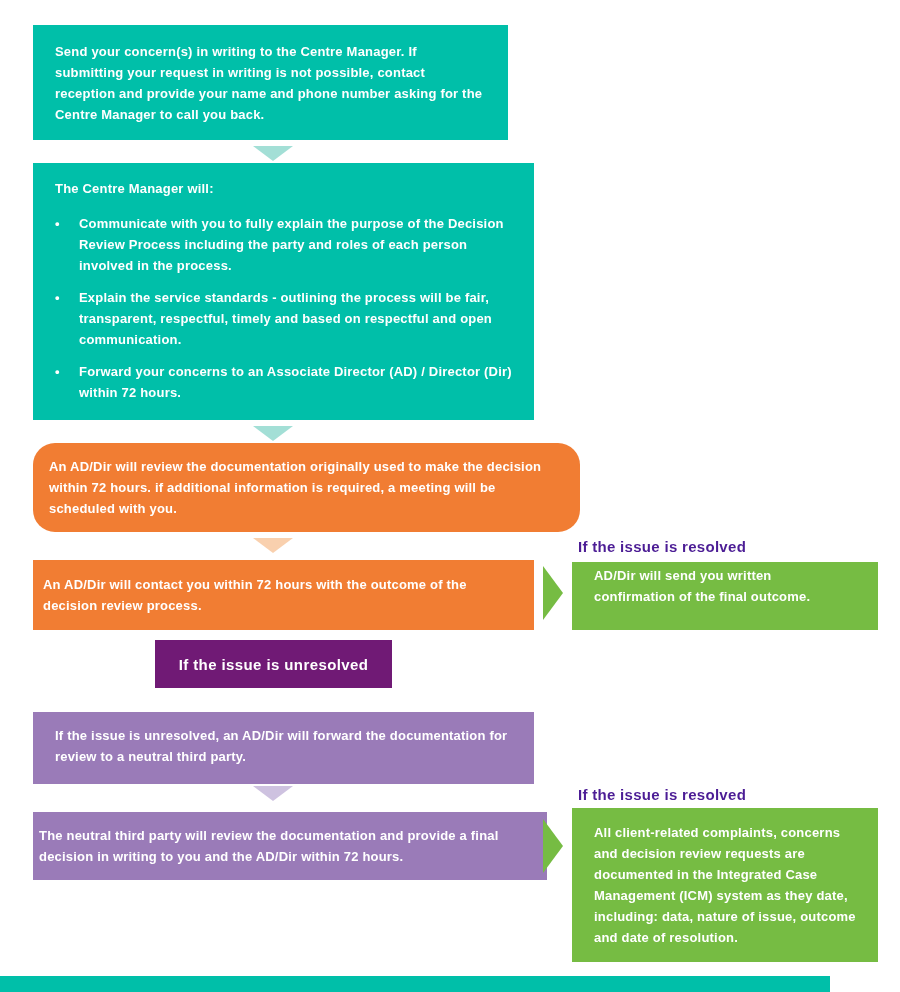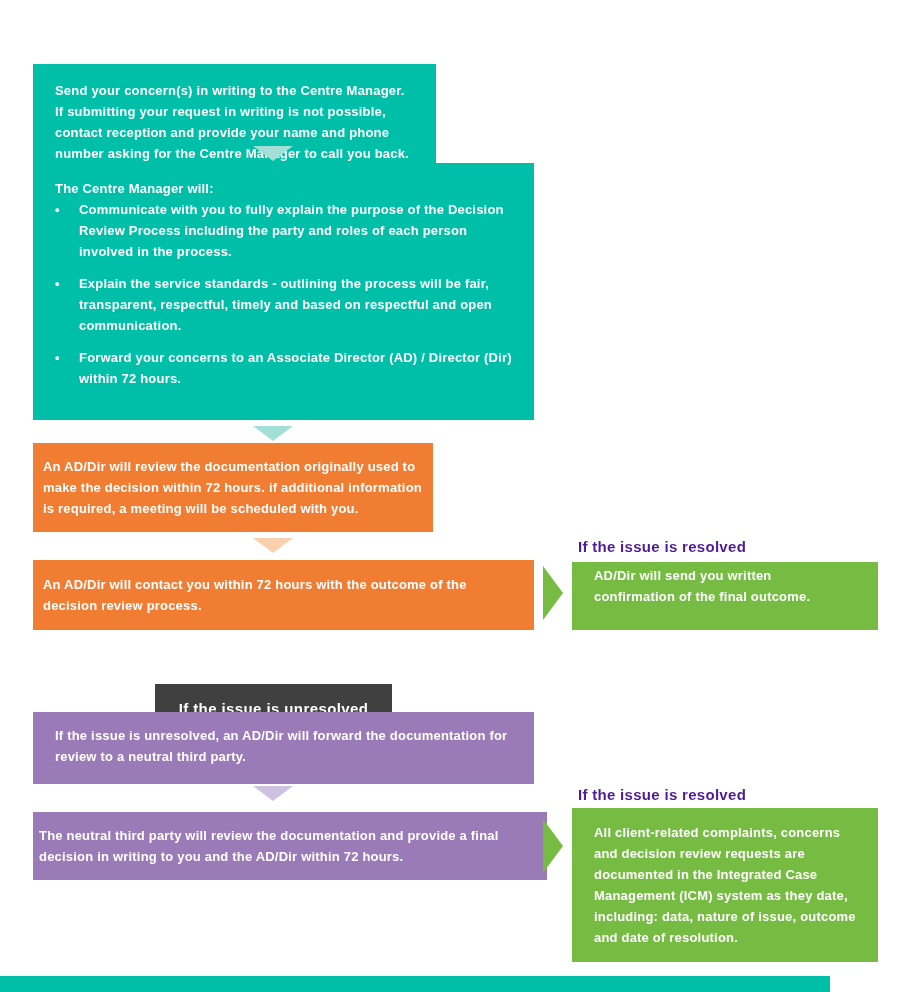--- a/index.html
+++ b/index.html
@@ -8,39 +8,39 @@
   .canvas { position:relative; width:900px; height:992px; background:#ffffff; overflow:hidden; }
 
   .box {
     position:absolute; color:#ffffff;
     font-size:13px; font-weight:bold; line-height:21px; letter-spacing:0.2px;
   }
   .teal   { background:#00BFA9; }
   .orange { background:#F17D33; }
   .purple { background:#9A7BB8; }
   .greenb { background:#76BC43; }
-  .grayb  { background:#404040;margin-top:44px; }
+  .grayb  { background:#701a75; }
 
-  #box-submit   { left:33px;  top:25px;  width:403px; height:115px; padding:16px 22px;margin-top:39px; }
+  #box-submit   { left:33px;  top:25px;  width:475px; height:115px; padding:16px 22px; }
   #box-manager  { left:33px;  top:163px; width:501px; height:257px; padding:15px 22px; }
-  #box-review   { left:33px;  top:443px; width:400px; height:89px;  padding:13px 10px; }
+  #box-review   { left:33px;  top:443px; width:547px; height:89px;  padding:13px 16px;border-radius:22px; }
   #box-contact  { left:33px;  top:560px; width:501px; height:70px;  padding:14px 10px; }
   #box-forward  { left:33px;  top:712px; width:501px; height:72px;  padding:13px 22px; }
   #box-neutral  { left:33px;  top:812px; width:514px; height:68px;  padding:13px 6px; }
 
   #box-resolved-1 { left:572px; top:562px; width:306px; height:68px;  padding:3px 22px; }
   #box-resolved-2 { left:572px; top:808px; width:306px; height:154px; padding:14px 22px; }
 
   #badge-unresolved {
     left:155px; top:640px; width:237px; height:48px;
     display:flex; align-items:center; justify-content:center;
     font-size:15px; letter-spacing:0.4px;
   }
 
-  .intro { }
+  .intro { margin-bottom:14px; }
   .bullet { display:flex; margin-bottom:11px; }
   .bullet:last-child { margin-bottom:0; }
   .dot { flex:0 0 24px; }
   .dot::before { content:"\2022"; }
   .btxt { flex:1; }
 
   .arrow-down {
     position:absolute; width:0; height:0;
     border-left:20px solid transparent; border-right:20px solid transparent;
     border-top:15px solid #A3DFD6;

